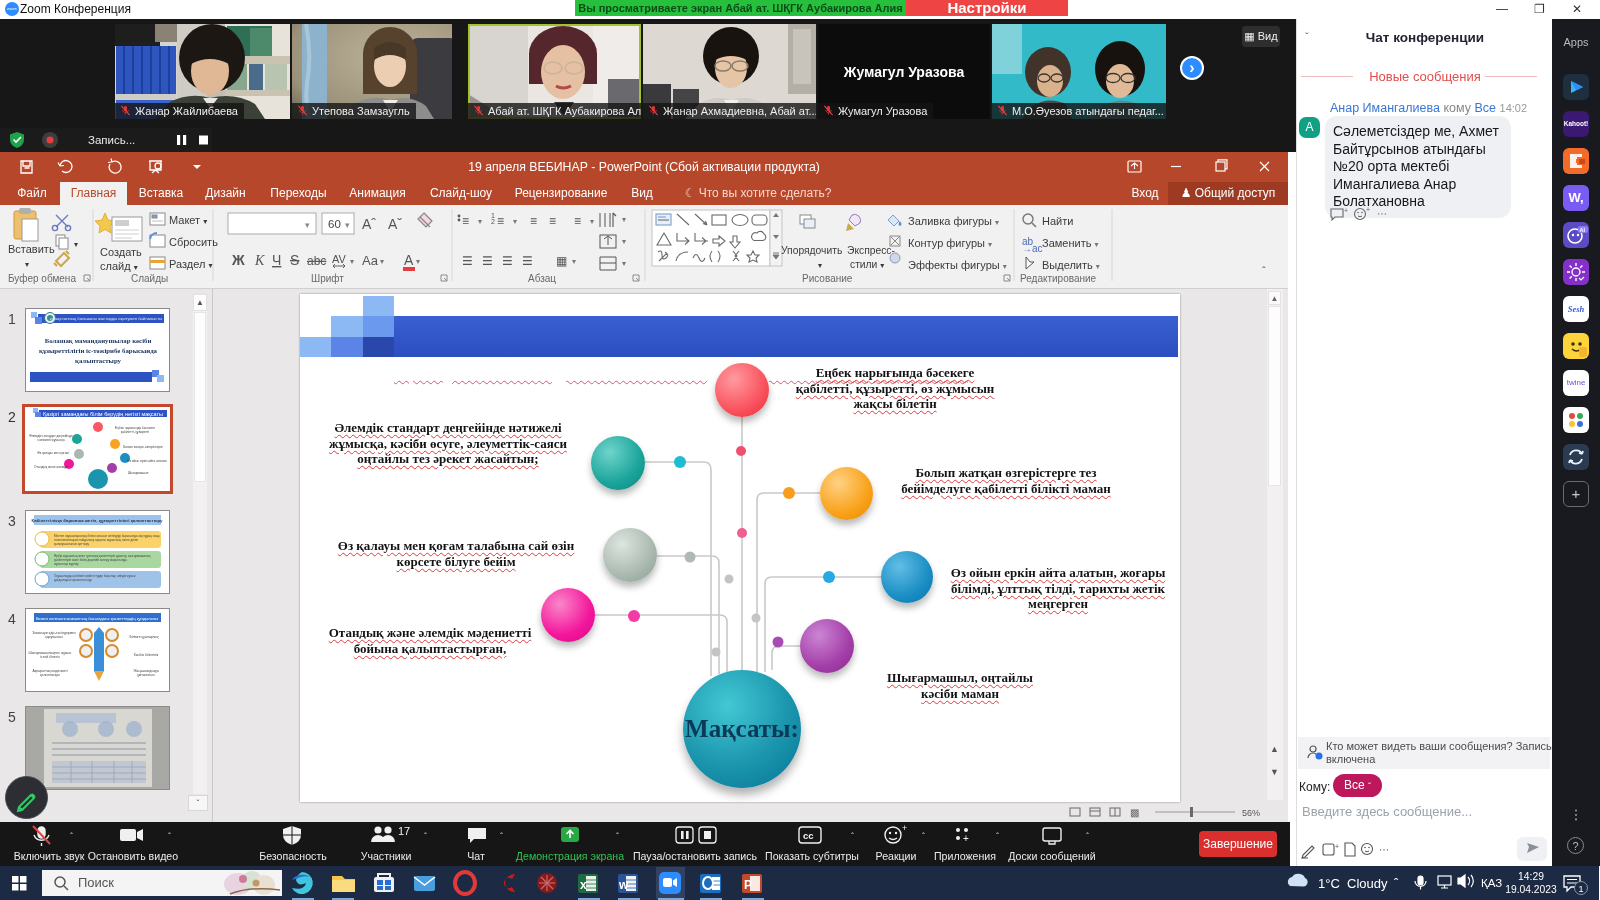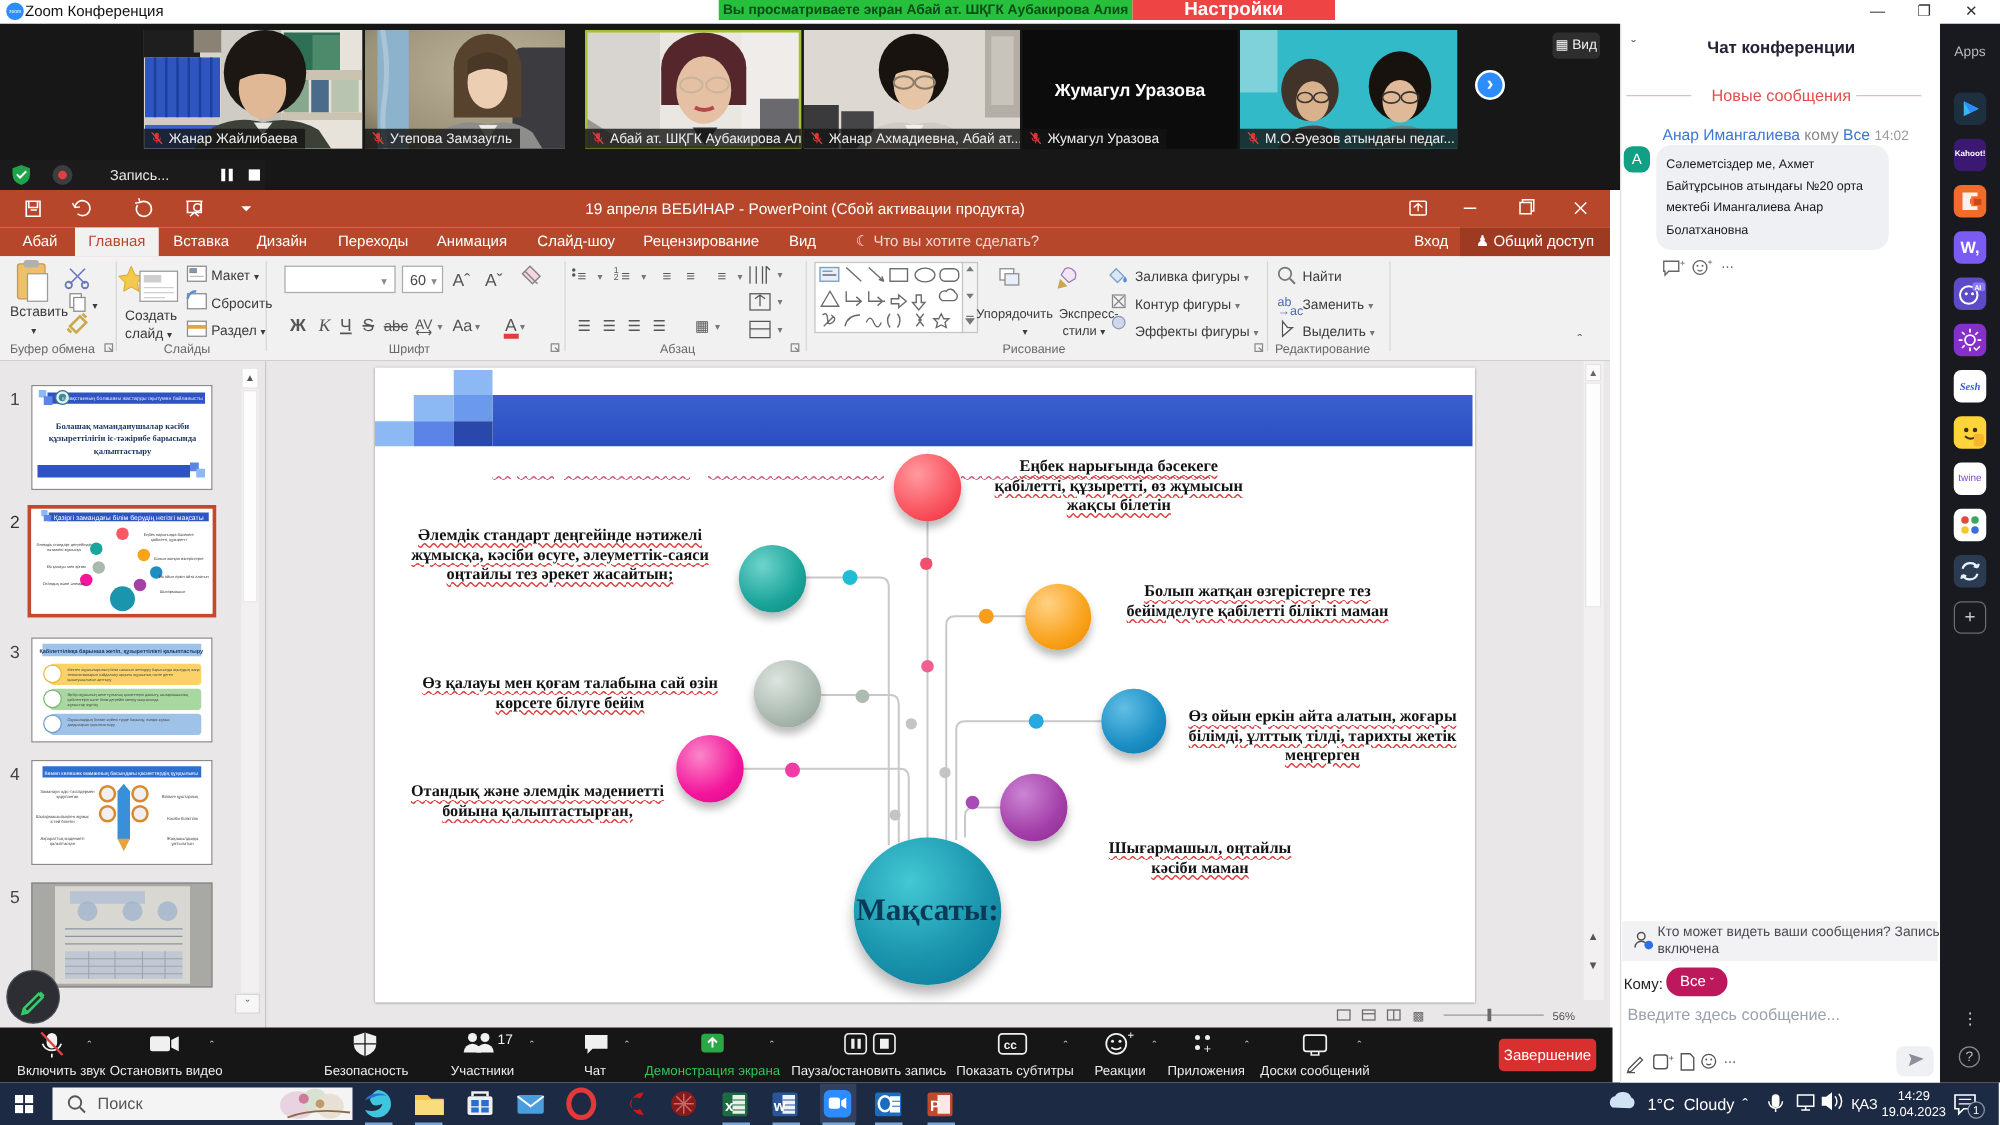--- a/index.html
+++ b/index.html
@@ -251,21 +251,21 @@
           <path d="M1131,9 v-2 h13 v11 h-3" opacity="0"></path>
           <path d="M1131,14 l3.5,-3 l3.5,3 M1134.5,11 v6" stroke-width="1.1"></path>
           <path d="M1171,14.5 h10"></path>
           <rect x="1216" y="10" width="9" height="9"></rect>
           <path d="M1218,10 v-2.2 h9 v9 h-2.2"></path>
           <path d="M1260,10 l9,9 M1269,10 l-9,9"></path>
         </g>
       </svg>
     </div>
     <div id="ppt-tabs">
-      <div class="tab" style="left:8px; width:48px;">Абай</div>
+      <div class="tab" style="left:8px; width:48px;">Файл</div>
       <div class="tab active" style="left:60px; width:67px;">Главная</div>
       <div class="tab" style="left:131px; width:60px;">Вставка</div>
       <div class="tab" style="left:196px; width:59px;">Дизайн</div>
       <div class="tab" style="left:262px; width:73px;">Переходы</div>
       <div class="tab" style="left:341px; width:73px;">Анимация</div>
       <div class="tab" style="left:421px; width:80px;">Слайд-шоу</div>
       <div class="tab" style="left:507px; width:108px;">Рецензирование</div>
       <div class="tab" style="left:622px; width:40px;">Вид</div>
       <div class="tab" style="left:668px; width:180px; color:#f5d7cd;">☾ Что вы хотите сделать?</div>
       <div class="tab" style="left:1122px; width:46px;">Вход</div>
@@ -877,21 +877,21 @@
   </div>
 
   <div class="abs" id="chat">
     <div style="position:absolute; left:8px; top:12px; color:#555; font-size:11px;">ˇ</div>
     <div style="position:absolute; left:0; top:11px; width:256px; text-align:center; font-size:13.5px; font-weight:bold; color:#232333;">Чат конференции</div>
     <div style="position:absolute; left:4px; top:57px; width:52px; height:1px; background:#f0b9b9;"></div>
     <div style="position:absolute; left:188px; top:57px; width:52px; height:1px; background:#f0b9b9;"></div>
     <div style="position:absolute; left:0; top:50px; width:256px; text-align:center; font-size:13px; color:#e34d4d;">Новые сообщения</div>
     <div style="position:absolute; left:33px; top:82px; font-size:12.5px;"><span style="color:#3a77d4;">Анар Имангалиева</span> <span style="color:#888;">кому</span> <span style="color:#3a77d4;">Все</span> <span style="color:#999; font-size:11px;">14:02</span></div>
     <div style="position:absolute; left:2px; top:98px; width:21px; height:21px; border-radius:7px; background:#11a083; color:#fff; font-size:12px; text-align:center; line-height:21px;">A</div>
-    <div style="position:absolute; left:28px; top:97px; width:186px; border-radius:12px; background:#eef0f4; color:#16161d; font-size:10px; line-height:17.5px; padding:7px 8px;">Сәлеметсіздер ме, Ахмет Байтұрсынов атындағы №20 орта мектебі Имангалиева Анар Болатхановна</div>
+    <div style="position:absolute; left:28px; top:97px; width:186px; border-radius:12px; background:#eef0f4; color:#16161d; font-size:14px; line-height:17.5px; padding:7px 8px;">Сәлеметсіздер ме, Ахмет Байтұрсынов атындағы №20 орта мектебі Имангалиева Анар Болатхановна</div>
     <svg style="position:absolute; left:32px; top:187px;" width="80" height="18">
       <path d="M2,3 h12 v8 h-8 l-3,3 v-3 h-1 z" fill="none" stroke="#666" stroke-width="1.1"></path>
         <text x="15" y="7" font-size="7" fill="#666">+</text>
       <circle cx="31" cy="8" r="5.5" fill="none" stroke="#666" stroke-width="1.1"></circle>
         <circle cx="29" cy="6.5" r="0.8" fill="#666"></circle>
         <circle cx="33" cy="6.5" r="0.8" fill="#666"></circle>
         <path d="M29,10 q2,1.6 4,0" stroke="#666" stroke-width="1" fill="none"></path>
         <text x="37" y="6" font-size="7" fill="#666">+</text>
       <text x="48" y="11" font-size="10" fill="#666">⋯</text>
     </svg>

